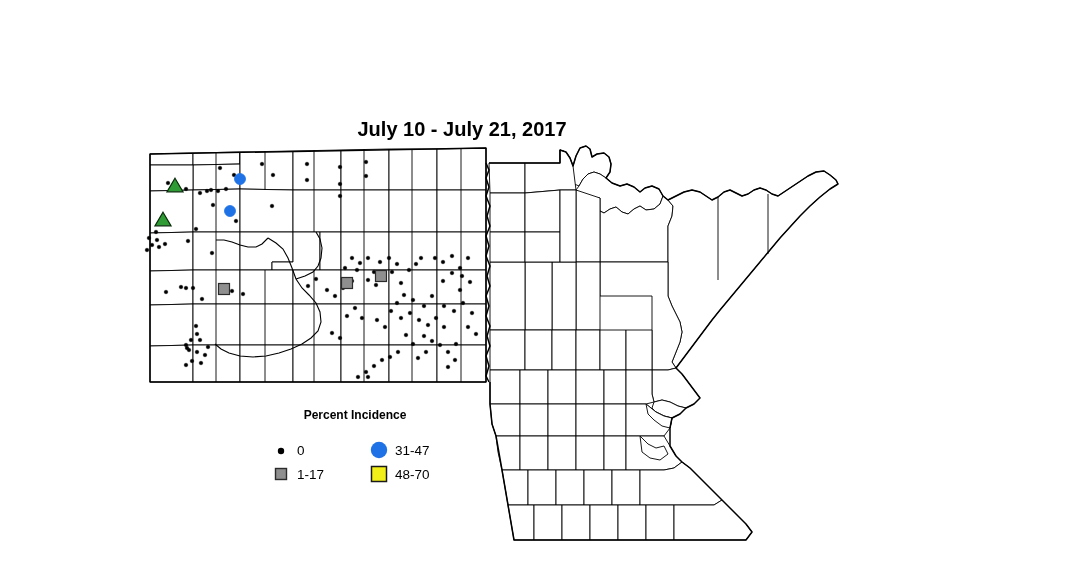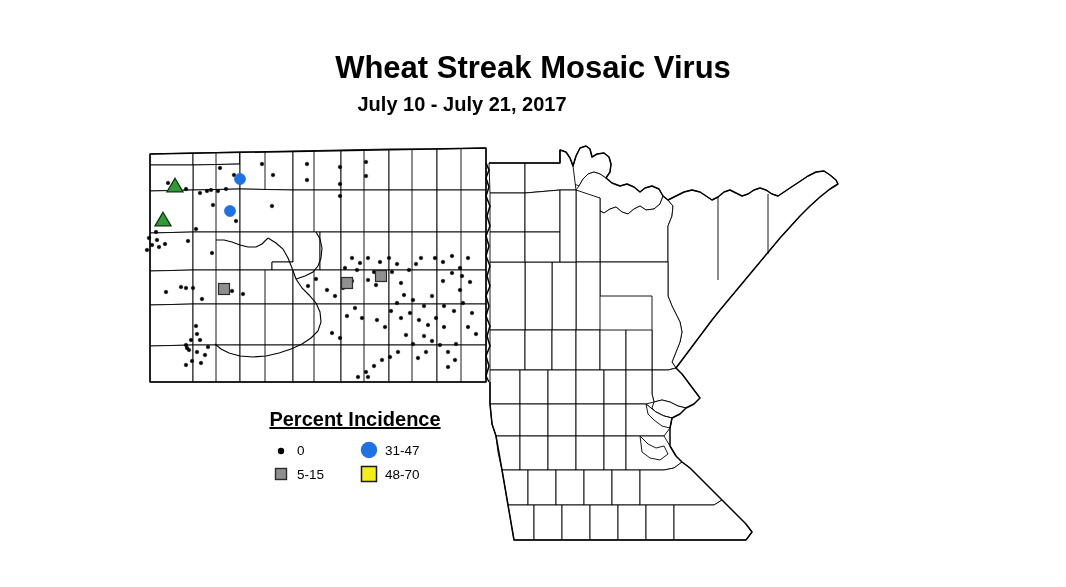--- a/index.html
+++ b/index.html
@@ -12,21 +12,21 @@
     position:relative;
   }
   #page{position:relative;width:1066px;height:587px;}
 
   .title{
     position:absolute;left:0;top:50px;width:1066px;
     text-align:center;
     font-size:31px;font-weight:bold;letter-spacing:0px;
   }
   .subtitle{
-    position:absolute;left:0;top:93px;width:924px;
+    position:absolute;left:0;top:118px;width:924px;
     text-align:center;
     font-size:20px;font-weight:bold;
   }
 
   #mapwrap{position:absolute;left:0;top:0;width:1066px;height:587px;}
   svg{display:block;}
 
   .county{fill:#ffffff;stroke:#000000;stroke-width:0.9;stroke-linejoin:round;}
   .stateline{fill:none;stroke:#000000;stroke-width:1.5;stroke-linejoin:round;}
   .water{fill:none;stroke:#000000;stroke-width:1.1;}
@@ -34,36 +34,35 @@
   
   .pt0{fill:#000000;stroke:#000000;stroke-width:0.5;}
   .pt1{fill:#8f8f8f;stroke:#2b2b2b;stroke-width:1.2;}
   .pt2{fill:#2f9b34;stroke:#0b2d0c;stroke-width:1.2;}
   .pt3{fill:#1f72e6;stroke:#1f72e6;stroke-width:0.8;}
 
   
   #legend{position:absolute;left:255px;top:408px;width:200px;height:100px;}
   .legend-title{
     position:absolute;left:0;top:0;width:200px;text-align:center;
-    font-size:20px;font-weight:bold;text-decoration:underline;
+    font-size:12px;font-weight:bold;
   }
   .legend-grid{position:absolute;left:0;top:30px;width:200px;}
   .lrow{position:relative;height:24px;}
   .lcell{position:absolute;display:flex;align-items:center;height:24px;}
   .lcell.col-a{left:14px;}
-  .lcell.col-b{left:102px;}
+  .lcell.col-b{left:112px;}
   .lsym{width:24px;height:22px;display:flex;align-items:center;justify-content:center;}
   .llab{font-size:13.5px;white-space:nowrap;margin-left:4px;}
 </style>
 </head>
 <body>
 
 <div id="page">
 
-  <div class="title">Wheat Streak Mosaic Virus</div>
   <div class="subtitle">July 10 - July 21, 2017</div>
 
   <div id="mapwrap">
     <svg width="1066" height="587" viewBox="0 0 1066 587">
 
       <g>
 
         <path class="county" d="M150,165 L150,154 L193,153 L193,165 Z"></path>
         <path class="county" d="M193,153 L240,152 L240,164 L193,165 Z"></path>
         <path class="county" d="M240,152 L240,164 L240,189 L193,190 L193,165 L240,164 Z"></path>
@@ -444,21 +443,21 @@
         </div>
       </div>
 
       <div class="lrow">
         <div class="lcell col-a">
           <span class="lsym">
             <svg width="20" height="20">
                 <rect x="4.5" y="4.5" width="11" height="11" fill="#8f8f8f" stroke="#2b2b2b" stroke-width="1.4"></rect>
               </svg>
           </span>
-          <span class="llab">5-15</span>
+          <span class="llab">1-17</span>
         </div>
         <div class="lcell col-b">
           <span class="lsym">
             <svg width="22" height="22">
                 <rect x="3.5" y="3.5" width="15" height="15" fill="#f2ef18" stroke="#1a1a1a" stroke-width="1.5"></rect>
               </svg>
           </span>
           <span class="llab">48-70</span>
         </div>
       </div>

